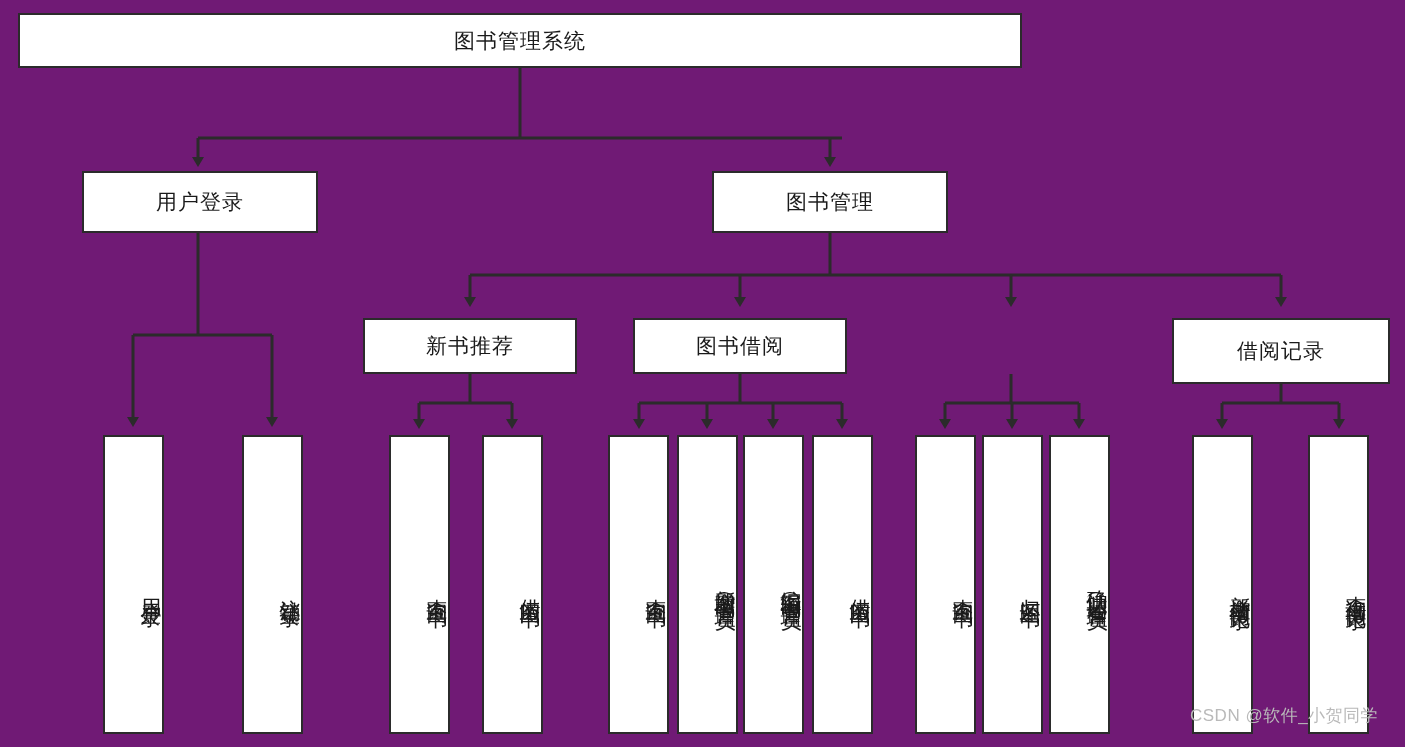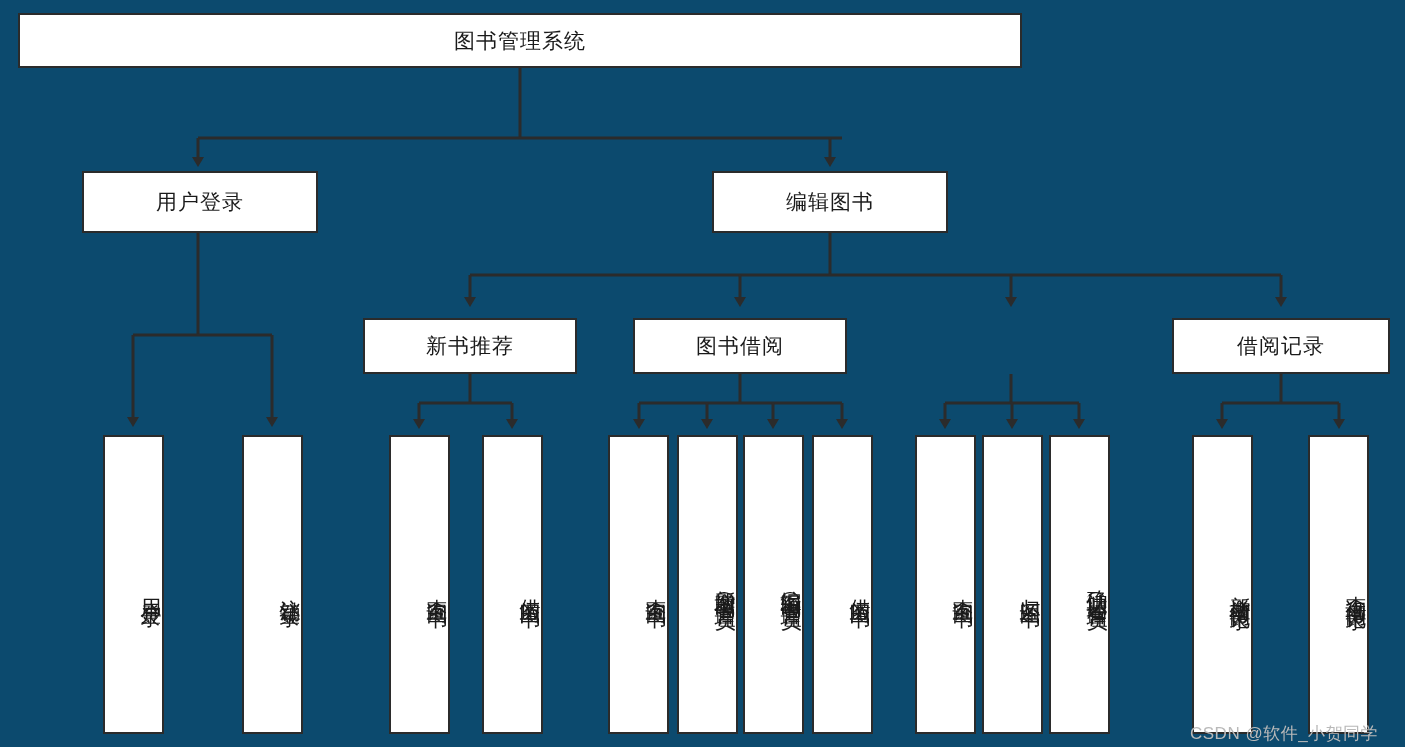--- a/index.html
+++ b/index.html
@@ -7,21 +7,21 @@
     padding: 0;
     background: #ffffff;
   }
   body {
     font-family: "Liberation Sans", "DejaVu Sans", sans-serif;
   }
   #canvas {
     position: relative;
     width: 1405px;
     height: 747px;
-    background: #0c4a6e;
+    background: #701a75;
     overflow: hidden;
   }
   .node {
     position: absolute;
     box-sizing: border-box;
     border: 2px solid #2b2b2b;
     background: #ffffff;
     display: flex;
     align-items: center;
     justify-content: center;
@@ -113,39 +113,39 @@
       <path d="M1281,374 L1281,403"></path>
       <path d="M1222,403 L1339,403"></path>
       <path d="M1222,403 L1222,420" marker-end="url(#arrow)"></path>
       <path d="M1339,403 L1339,420" marker-end="url(#arrow)"></path>
     </g>
   </svg>
 
   <div class="node horiz" style="left:18px; top:13px; width:1004px; height:55px;">图书管理系统</div>
 
   <div class="node horiz" style="left:82px; top:171px; width:236px; height:62px;">用户登录</div>
-  <div class="node horiz" style="left:712px; top:171px; width:236px; height:62px;">编辑图书</div>
+  <div class="node horiz" style="left:712px; top:171px; width:236px; height:62px;">图书管理</div>
 
   <div class="node horiz" style="left:633px; top:318px; width:214px; height:56px;">图书借阅</div>
   <div class="node horiz" style="left:363px; top:318px; width:214px; height:56px;">新书推荐</div>
-  <div class="node horiz" style="left:1172px; top:318px; width:218px; height:56px;">借阅记录</div>
+  <div class="node horiz" style="left:1172px; top:318px; width:218px; height:66px;">借阅记录</div>
 
   <div class="node vert" style="left:103px; top:435px; width:61px; height:299px;">用户登录</div>
   <div class="node vert" style="left:242px; top:435px; width:61px; height:299px;">注销登录</div>
 
   <div class="node vert" style="left:389px; top:435px; width:61px; height:299px;">查询图书</div>
   <div class="node vert" style="left:482px; top:435px; width:61px; height:299px;">借阅图书</div>
 
   <div class="node vert" style="left:608px; top:435px; width:61px; height:299px;">查询图书</div>
   <div class="node vert tall-pad" style="left:677px; top:435px; width:61px; height:299px;">新增图书（管理员）</div>
   <div class="node vert tall-pad" style="left:743px; top:435px; width:61px; height:299px;">编辑图书（管理员）</div>
   <div class="node vert" style="left:812px; top:435px; width:61px; height:299px;">借阅图书</div>
 
   <div class="node vert" style="left:915px; top:435px; width:61px; height:299px;">查询图书</div>
   <div class="node vert" style="left:982px; top:435px; width:61px; height:299px;">归还图书</div>
   <div class="node vert tall-pad" style="left:1049px; top:435px; width:61px; height:299px;">确认归还（管理员）</div>
 
   <div class="node vert" style="left:1192px; top:435px; width:61px; height:299px;">新增借阅记录</div>
   <div class="node vert" style="left:1308px; top:435px; width:61px; height:299px;">查询借阅记录</div>
 
-  <div class="watermark" style="left:1190px; top:722px;text-align:right;">CSDN @软件_小贺同学</div>
+  <div class="watermark" style="left:1190px; top:704px;text-align:right;">CSDN @软件_小贺同学</div>
 
 </div>
 
 </body></html>

